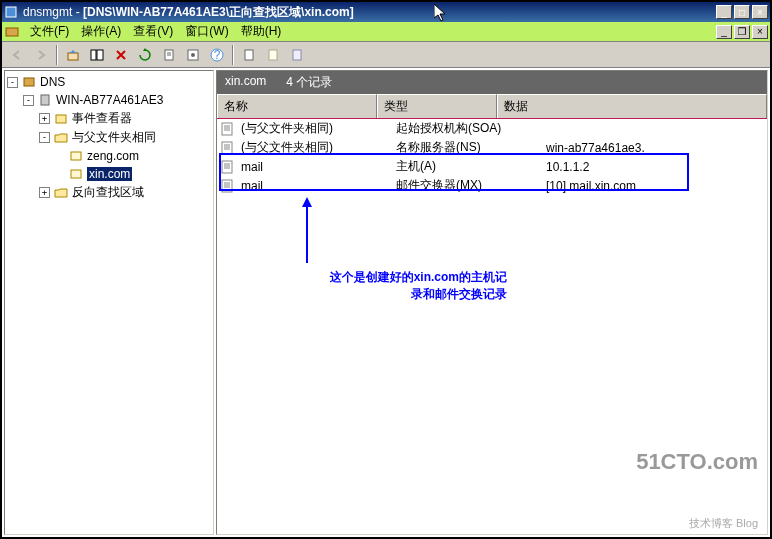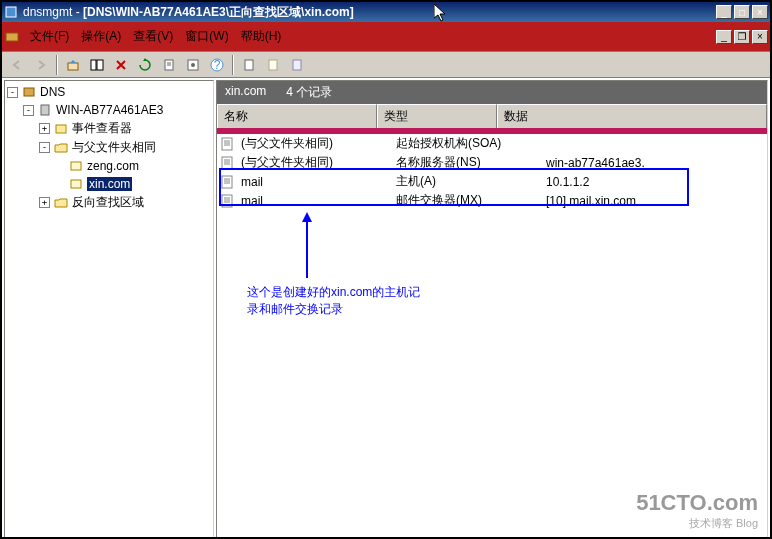--- a/index.html
+++ b/index.html
@@ -5,21 +5,21 @@
 * { box-sizing: border-box; margin: 0; padding: 0; font-family: "SimSun", "宋体", Arial, sans-serif; font-size: 12px; }
 body { background: #fff; width: 772px; height: 539px; position: relative; overflow: hidden; border: 2px solid #000; }
 
 .titlebar { background: linear-gradient(#0a246a, #3a6ea5); color: #fff; height: 20px; display: flex; align-items: center; padding: 0 2px; }
 .titlebar .icon { width: 16px; height: 16px; margin-right: 3px; display: inline-flex; align-items: center; }
 .titlebar .title { flex: 1; font-size: 12px; white-space: nowrap; }
 .titlebar .title b { font-weight: bold; }
 .winbtns { display: flex; gap: 2px; }
 .winbtn { width: 16px; height: 14px; background: #d4d0c8; border: 1px solid #fff; border-right-color: #404040; border-bottom-color: #404040; display: flex; align-items: center; justify-content: center; font-size: 10px; font-family: Arial; cursor: pointer; }
 
-.menubar { background: #b91c1c; height: 30px; display: flex; align-items: center; padding: 0 2px; border-bottom: 1px solid #808080; }
+.menubar { background: #bef264; height: 20px; display: flex; align-items: center; padding: 0 2px; border-bottom: 1px solid #808080; }
 .menubar .menuicon { width: 16px; height: 16px; margin-right: 4px; }
 .menuitem { padding: 2px 6px; cursor: pointer; }
 .mdi-btns { margin-left: auto; display: flex; gap: 2px; }
 
 .toolbar { background: #d4d0c8; height: 26px; display: flex; align-items: center; padding: 2px 4px; border-bottom: 1px solid #808080; gap: 2px; }
 .tbtn { width: 22px; height: 22px; display: flex; align-items: center; justify-content: center; cursor: pointer; border: 1px solid transparent; }
 .tbtn.disabled { opacity: 0.4; cursor: default; }
 .tsep { width: 2px; height: 20px; border-left: 1px solid #808080; border-right: 1px solid #fff; margin: 0 2px; }
 
 .workarea { display: flex; height: calc(100% - 66px); }
@@ -29,37 +29,37 @@
 .tnode .exp { width: 11px; height: 11px; border: 1px solid #808080; background: #fff; display: inline-flex; align-items: center; justify-content: center; font-size: 9px; line-height: 1; margin-right: 3px; font-family: monospace; }
 .tnode .noexp { width: 13px; display: inline-block; }
 .tnode .nicon { width: 16px; height: 16px; margin-right: 3px; display: inline-flex; align-items: center; justify-content: center; }
 .tnode.sel .lbl { background: #0a246a; color: #fff; padding: 0 2px; }
 .ind1 { padding-left: 16px; }
 .ind2 { padding-left: 32px; }
 .ind3 { padding-left: 48px; }
 
 .listpane { flex: 1; display: flex; flex-direction: column; margin: 2px 2px 2px 0; border: 1px inset #d4d0c8; position: relative; }
 .listheader-zone { background: #666; color: #fff; padding: 3px 8px; font-size: 12px; display: flex; gap: 20px; }
-.colheads { display: flex; background: #d4d0c8; border-bottom: 6px solid #be185d; }
+.colheads { display: flex; background: #d4d0c8; border-bottom: 1px solid #be185d; }
 .colhead { padding: 3px 6px; border-right: 1px solid #808080; border-top: 1px solid #fff; border-left: 1px solid #fff; cursor: pointer; }
 .c1 { width: 160px; } .c2 { width: 120px; } .c3 { flex: 1; }
 .rows { background: #fff; flex: 1; position: relative; }
 .row { display: flex; padding: 1px 0; cursor: pointer; align-items: center; }
 .row .ricon { width: 16px; height: 14px; margin: 0 3px; }
 .row span.cell { padding: 0 2px; }
 .row .c1 { width: 155px; } .row .c2 { width: 150px; } .row .c3 { flex: 1; }
 
 .highlight-box { position: absolute; border: 2px solid #0000ff; pointer-events: none; }
 .arrow-line { position: absolute; width: 2px; background: #0000ff; pointer-events: none; }
 .arrow-head { position: absolute; width: 0; height: 0; border-left: 5px solid transparent; border-right: 5px solid transparent; border-bottom: 10px solid #0000ff; pointer-events: none; }
-.annotation { position: absolute; color: #0000ff; font-weight: normal; font-size: 13px; text-align: left; pointer-events: none; }
+.annotation { position: absolute; color: #0000ff; font-weight: bold; font-size: 13px; text-align: right; pointer-events: none; }
 
 .watermark { position: absolute; right: 12px; bottom: 6px; color: #888; text-align: right; font-family: Arial; }
 .watermark .big { font-size: 22px; font-weight: bold; color: #999; }
-.watermark .small { font-size: 11px; color: #aaa; }
+.watermark .small { font-size: 11px; color: #aaa; margin-top: 41px; }
 .cursor { position: absolute; top: 2px; left: 432px; pointer-events: none; }
 </style>
 </head>
 <body>
 
 <div class="titlebar">
   <span class="icon">
     <svg width="14" height="14">
         <rect x="2" y="2" width="10" height="10" fill="#4a90d9" stroke="#fff"></rect>
       </svg>

